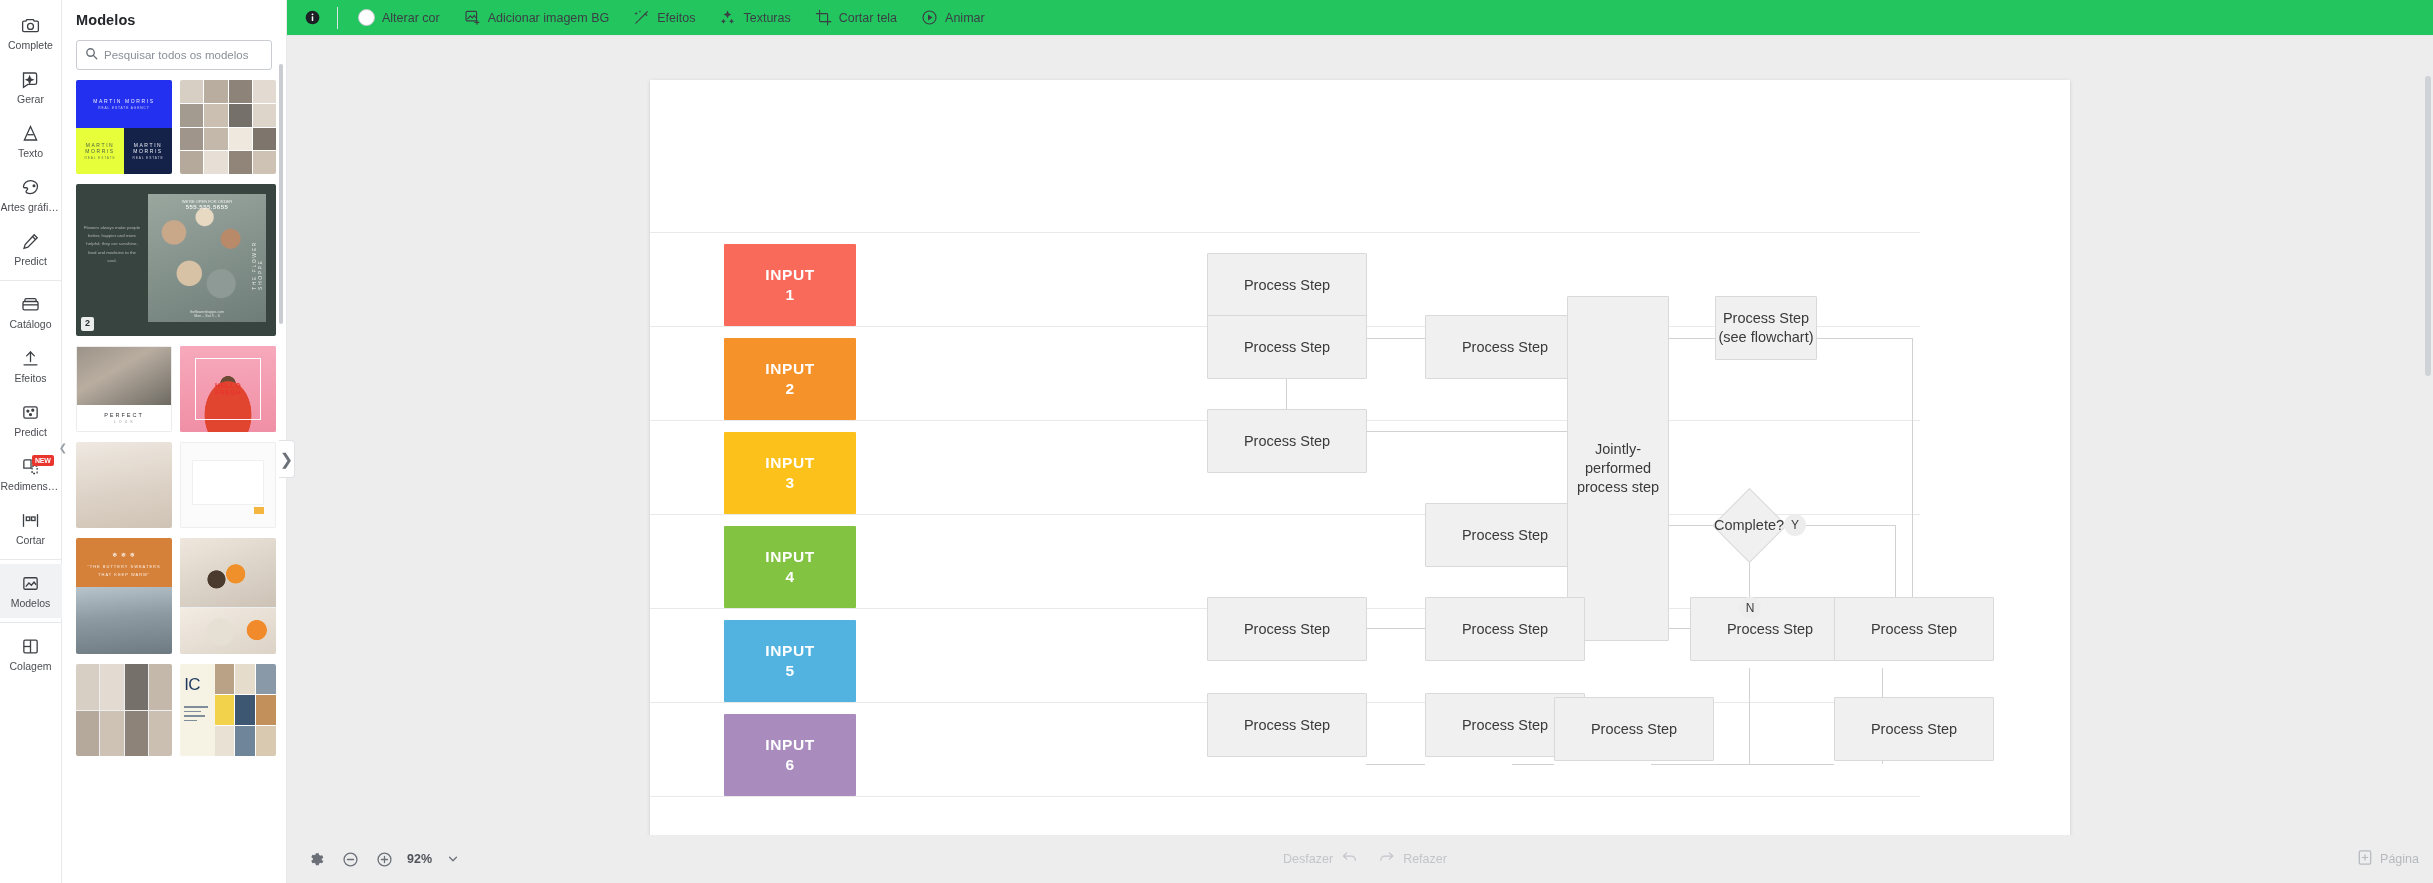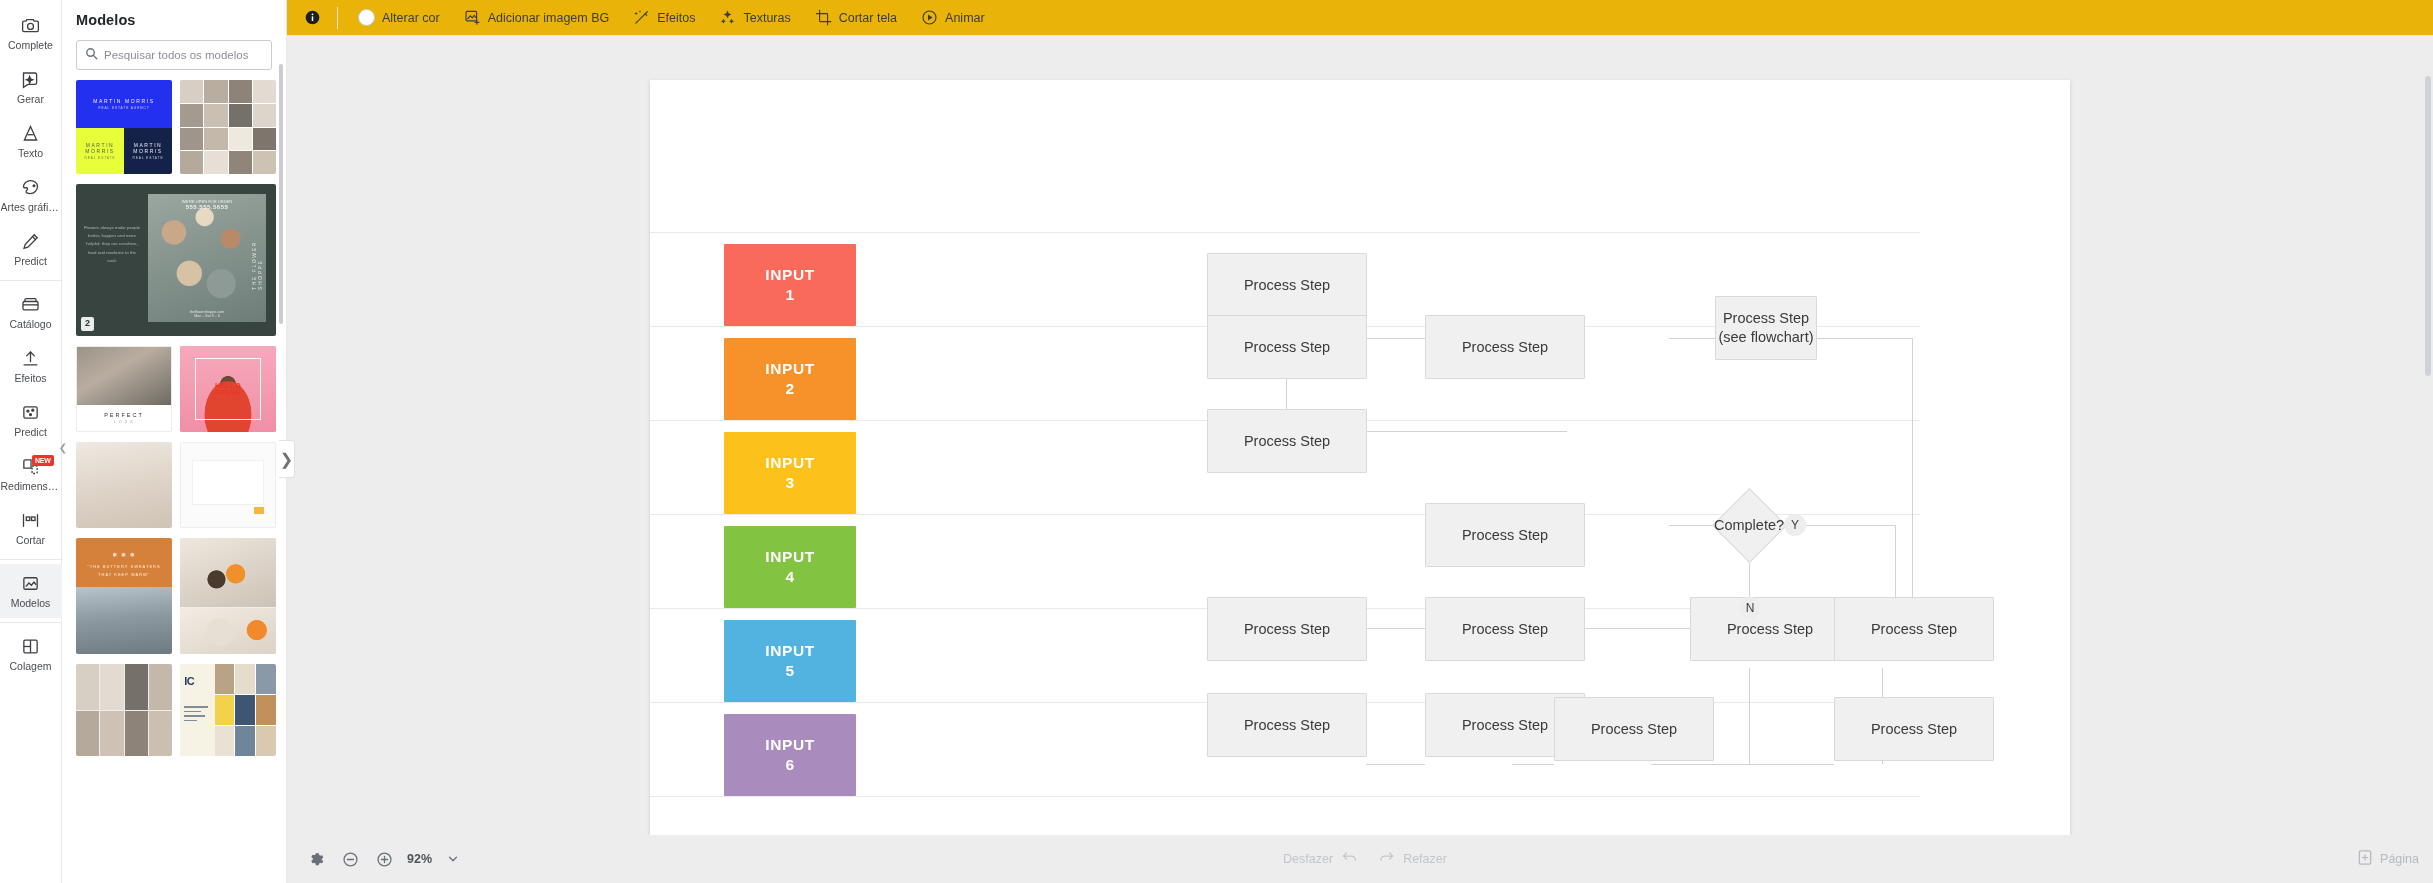--- a/index.html
+++ b/index.html
@@ -193,21 +193,21 @@
   .tG-t1 { position:absolute; left:0; right:0; top:26%; text-align:center; color:#fff; font-size:6px; letter-spacing:1px;}
   .tG-t2 { position:absolute; left:10%; right:10%; top:52%; text-align:center; color:rgba(255,255,255,.85); font-size:4px; letter-spacing:1px; line-height:1.8;}
 
   .tH { height:116px; display:flex; flex-direction:column; gap:1px;}
   .tH-a { flex:1.5; }
   .tH-b { flex:1; }
 
   .tI { height: 92px; display:grid; grid-template-columns: repeat(4,1fr); grid-template-rows: repeat(2,1fr); gap:1px;}
   .tJ { height: 92px; display:flex; background:#fff;}
   .tJ-l { flex:0 0 36%; background:#f6f2e4; position:relative;}
-  .tJ-logo { position:absolute; left:12%; top:12%; color:#1e3a5f; font-size:11px; font-weight:bold; letter-spacing:-.5px;text-align:right;}
+  .tJ-logo { position:absolute; left:12%; top:12%; color:#1e3a5f; font-size:17px; font-weight:normal; letter-spacing:-.5px;text-align:right;}
   .tJ-lines { position:absolute; left:12%; right:18%; top:46%;}
   .tJ-lines i { display:block; height:1.5px; background:#1e3a5f; opacity:.55; margin-bottom:3px;}
   .tJ-r { flex:1; display:grid; grid-template-columns:repeat(3,1fr); grid-template-rows:repeat(3,1fr); gap:1px;}
 
   
   .panel-handle {
     position: absolute;
     left: 279px; top: 440px;
     width: 16px; height: 38px;
     background: #fff;
@@ -234,21 +234,21 @@
   .editor {
     flex: 1 1 auto;
     display: flex; flex-direction: column;
     background: #ededee;
     min-width: 0;
     position: relative;
   }
 
   .topbar {
     height: 36px;
-    background: #eab308;
+    background: #22c55e;
     border-bottom: 1px solid #e6e8ea;
     display: flex; align-items: center;
     padding-left: 8px;
     gap: 0px;
     flex: 0 0 36px;
   }
   .info-btn {
     width: 34px; height: 34px;
     display: flex; align-items: center; justify-content: center;
     cursor: pointer; color: #1c1f24;
@@ -839,20 +839,23 @@
             </div>
             <div class="pbox" style="left: 775px; top: 235px; width: 160px; height: 64px;">
               <span>Process Step</span>
             </div>
             <div class="pbox" style="left: 557px; top: 329px; width: 160px; height: 64px;">
               <span>Process Step</span>
             </div>
             <div class="pbox" style="left: 775px; top: 423px; width: 160px; height: 64px;">
               <span>Process Step</span>
             </div>
+            <div class="pbox" style="left: 917px; top: 216px; width: 102px; height: 345px;">
+              <span>Jointly-performed<br>process step</span>
+            </div>
             <div class="pbox" style="left: 1065px; top: 216px; width: 102px; height: 64px;">
               <span>Process Step<br>(see flowchart)</span>
             </div>
             <div class="diamond" style="left: 1072.5px; top: 418.5px; width: 53px; height: 53px;"></div>
             <div class="diamond-lbl" style="left: 1029px; top: 433px; width: 140px; height: 24px;">Complete?</div>
             <div class="pbox" style="left: 557px; top: 517px; width: 160px; height: 64px;">
               <span>Process Step</span>
             </div>
             <div class="pbox" style="left: 775px; top: 517px; width: 160px; height: 64px;">
               <span>Process Step</span>

